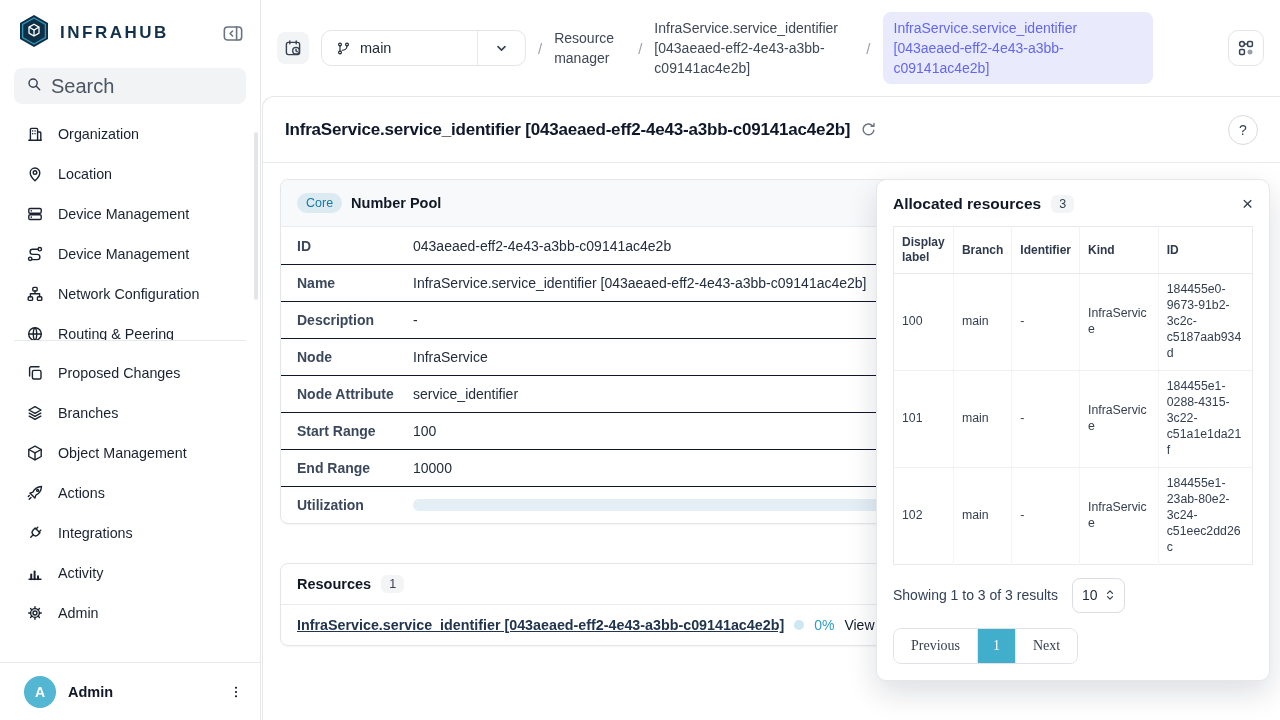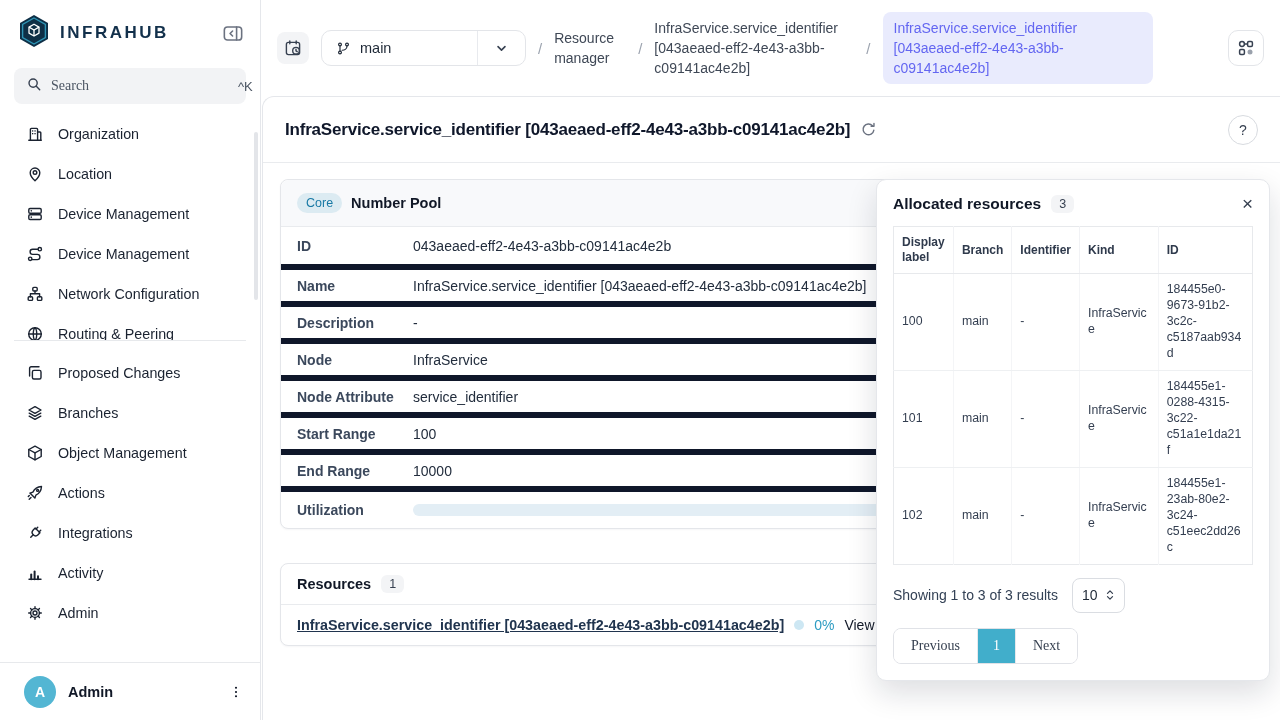--- a/index.html
+++ b/index.html
@@ -9,22 +9,22 @@
 
   
   .sidebar { position:absolute; left:0; top:0; width:261px; height:720px;
     background:#fff; border-right:1px solid #e5e7eb; }
   .logo-row { display:flex; align-items:center; padding:14px 16px 10px 18px; }
   .logo-hex { flex:0 0 auto; }
   .brand-name { font-size:17px; font-weight:800; letter-spacing:2.5px; color:#12304b; margin-left:10px; flex:1; }
   .collapse-btn { background:none; border:none; color:#6b7280; cursor:pointer; display:flex; }
   .search-box { margin:6px 14px 10px 14px; height:36px; background:#f2f3f5; border-radius:8px;
     display:flex; align-items:center; padding:0 12px; gap:9px; }
-  .search-box input { border:none; outline:none; background:transparent; flex:1; font-size:14px; color:#701a75;
-    font-family:Liberation Serif, serif; }
+  .search-box input { border:none; outline:none; background:transparent; flex:1; font-size:20px; color:#701a75;
+    font-family:Liberation Sans, sans-serif; }
   .search-box input::placeholder { color:#4b5563; }
   .kbd-hint { font-size:13px; color:#4b5563; }
   .nav-scroll { height:226px; overflow:hidden; position:relative; }
   .nav-item { height:40px; display:flex; align-items:center; gap:14px; padding:0 16px 0 26px;
     font-size:14.3px; color:#1a2230; cursor:pointer; }
   .nav-item svg { flex:0 0 auto; color:#1a2230; }
   .side-divider { height:1px; background:#e7e9ec; margin:0 14px; }
   .nav-bottom { padding-top:12px; }
   .side-scrollthumb { position:absolute; right:2px; top:132px; width:4px; height:168px; background:#e3e5e9; border-radius:2px; }
   .user-row { position:absolute; left:0; right:0; bottom:0; height:58px; border-top:1px solid #e7e9ec;
@@ -64,21 +64,21 @@
     font-size:14px; cursor:pointer; }
 
   .card { position:absolute; background:#fff; border:1px solid #e4e6ea; border-radius:8px;
     box-shadow:0 1px 2px rgba(16,24,40,.04); }
   .detail-card { left:17px; top:82px; width:652px; }
   .card-header { background:#f8f9fb; border-bottom:1px solid #e9ebee; border-radius:8px 8px 0 0;
     padding:13px 16px; display:flex; align-items:center; gap:9px; }
   .kind-badge { background:#dcebf2; color:#1879a5; font-size:12.5px; padding:3px 9px; border-radius:10px; }
   .card-title { font-size:14.5px; font-weight:700; color:#111827; }
   .field-row { display:flex; align-items:center; padding:0 16px; min-height:37px; }
-  .field-row + .field-row { border-top:6px solid #0f172a; }
+  .field-row + .field-row { border-top:1px solid #0f172a; }
   .field-label { width:116px; flex:0 0 auto; font-size:14px; font-weight:600; color:#3b485c; }
   .field-value { flex:1; font-size:14px; color:#222d3d; white-space:nowrap; overflow:hidden; }
   .progress-track { flex:1; height:12px; border-radius:6px; background:#e3eef5; overflow:hidden; margin:12px 0; }
   .progress-fill { height:100%; width:10px; border-radius:6px; background:#c6ddea; }
 
   .resources-card { left:17px; top:466px; width:652px; }
   .res-header { padding:11px 16px; display:flex; align-items:center; gap:10px; border-bottom:1px solid #e9ebee; }
   .res-title { font-size:14.5px; font-weight:700; color:#111827; }
   .count-badge { background:#f3f4f6; color:#374151; font-size:12.5px; padding:2px 8px; border-radius:6px; }
   .res-row { padding:12px 16px; display:flex; align-items:center; gap:10px; }

